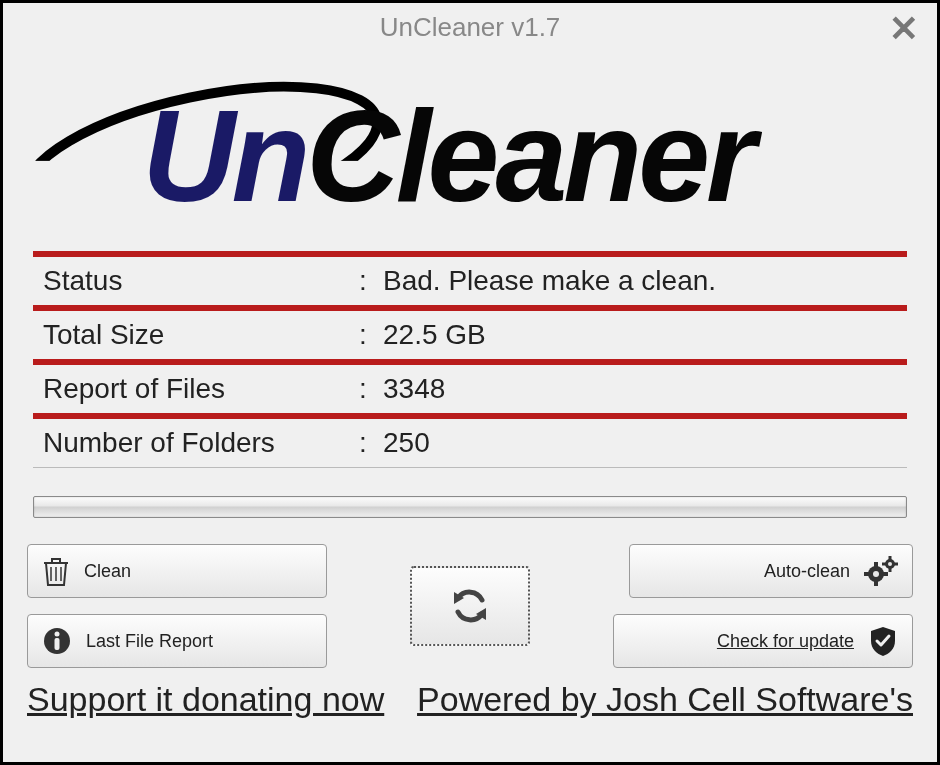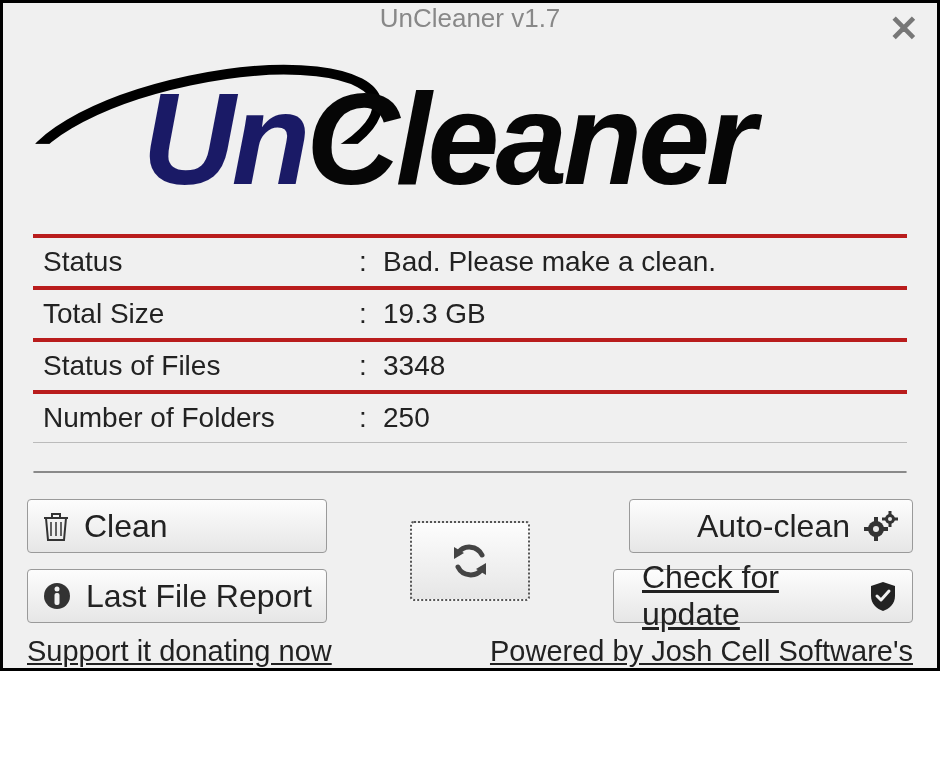--- a/index.html
+++ b/index.html
@@ -4,21 +4,21 @@
 <style>
   * { box-sizing: border-box; }
   body {
     margin: 0;
     padding: 0;
     background: #fff;
     font-family: "Segoe UI", Tahoma, sans-serif;
   }
   .window {
     width: 940px;
-    height: 671px;
+    height: 765px;
     border: 3px solid #000;
     background: #f0f0f0;
     position: relative;
     display: flex;
     flex-direction: column;
   }
   .titlebar {
     height: 48px;
     display: flex;
     align-items: center;
@@ -46,21 +46,21 @@
 
   .stats {
     margin: 0 30px;
   }
   .row {
     display: flex;
     align-items: center;
     font-size: 28px;
     color: #222;
     padding: 8px 10px;
-    border-top: 4px solid #b91c1c;
+    border-top: 6px solid #b91c1c;
   }
   .row:last-child { border-bottom: 1px solid #bbb; }
   .row .label { width: 300px; }
   .row .colon { width: 40px; text-align: center; }
   .row .value { flex: 1; }
 
   .progress-wrap {
     margin: 28px 30px 18px 30px;
     height: 22px;
     border: 1px solid #8a8a8a;
@@ -77,21 +77,21 @@
     gap: 12px 0;
     align-items: center;
   }
   .btn {
     height: 54px;
     border: 1px solid #9a9a9a;
     border-radius: 4px;
     background: linear-gradient(to bottom, #fdfdfd, #e6e6e6);
     display: flex;
     align-items: center;
-    font-size: 32px;
+    font-size: 18px;
     color: #222;
     cursor: pointer;
     padding: 0 14px;
     gap: 14px;
   }
   .btn .spacer { flex: 1; }
   .btn svg { flex-shrink: 0; }
 
   .refresh-btn {
     width: 120px;
@@ -106,21 +106,21 @@
     display: flex;
     align-items: center;
     justify-content: center;
     cursor: pointer;
   }
 
   .links {
     margin: 10px 24px 0 24px;
     display: flex;
     justify-content: space-between;
-    font-size: 29px;
+    font-size: 34px;
   }
   .links a {
     color: #222;
     text-decoration: underline;
     cursor: pointer;
   }
 </style>
 </head>
 <body>
 
@@ -143,24 +143,24 @@
 
   <div class="stats">
     <div class="row">
       <span class="label">Status</span>
       <span class="colon">:</span>
       <span class="value">Bad. Please make a clean.</span>
     </div>
     <div class="row">
       <span class="label">Total Size</span>
       <span class="colon">:</span>
-      <span class="value">19.3 GB</span>
-    </div>
-    <div class="row">
-      <span class="label">Status of Files</span>
+      <span class="value">22.5 GB</span>
+    </div>
+    <div class="row">
+      <span class="label">Report of Files</span>
       <span class="colon">:</span>
       <span class="value">3348</span>
     </div>
     <div class="row">
       <span class="label">Number of Folders</span>
       <span class="colon">:</span>
       <span class="value">250</span>
     </div>
   </div>
 

